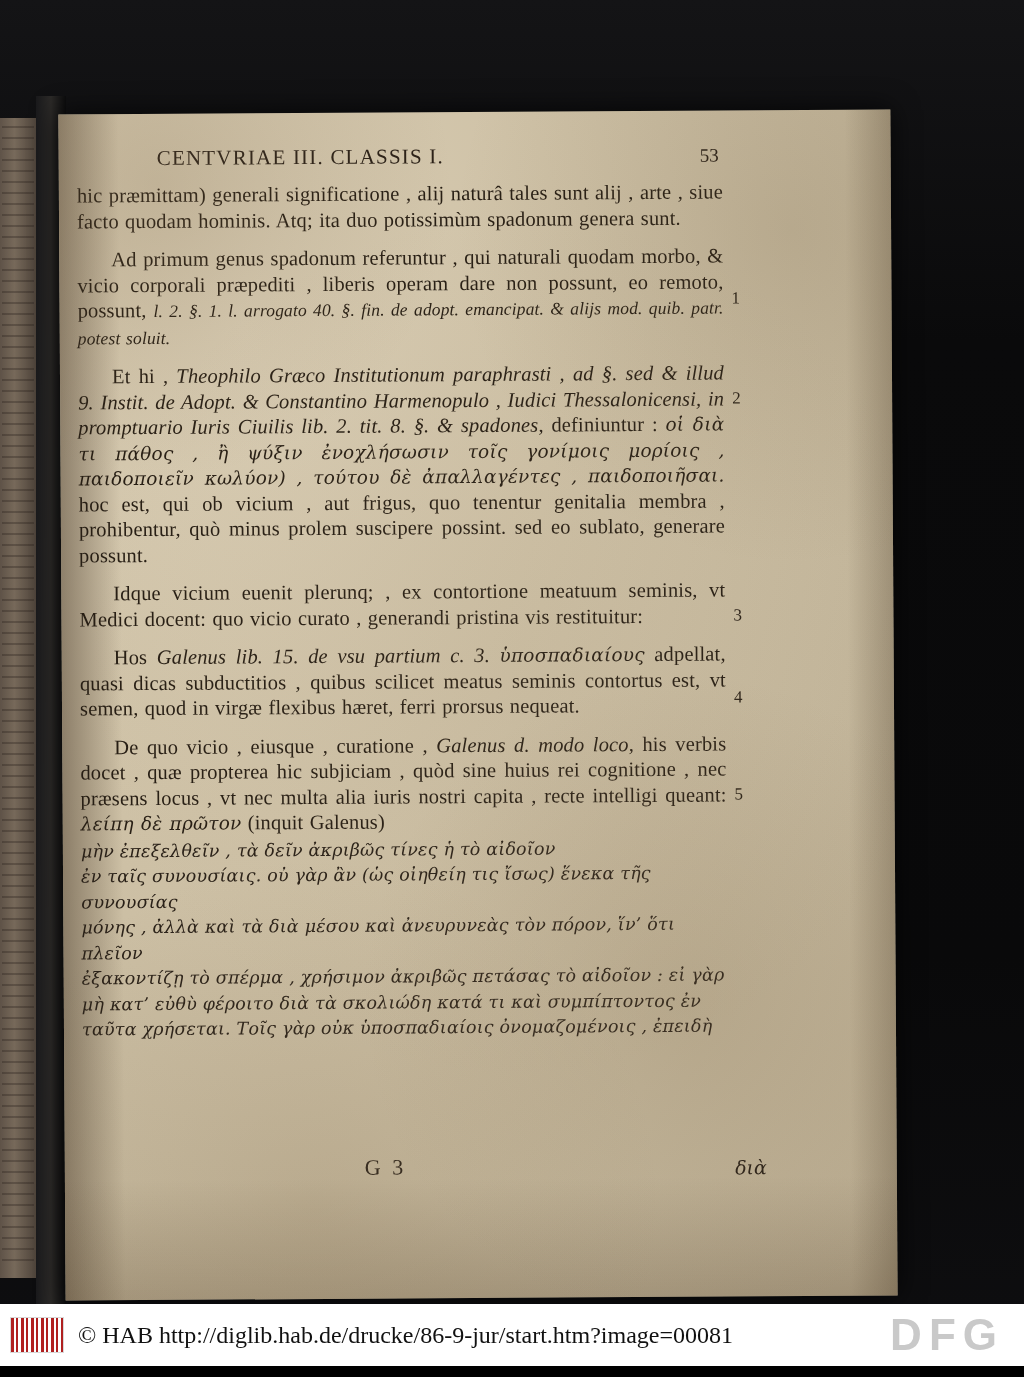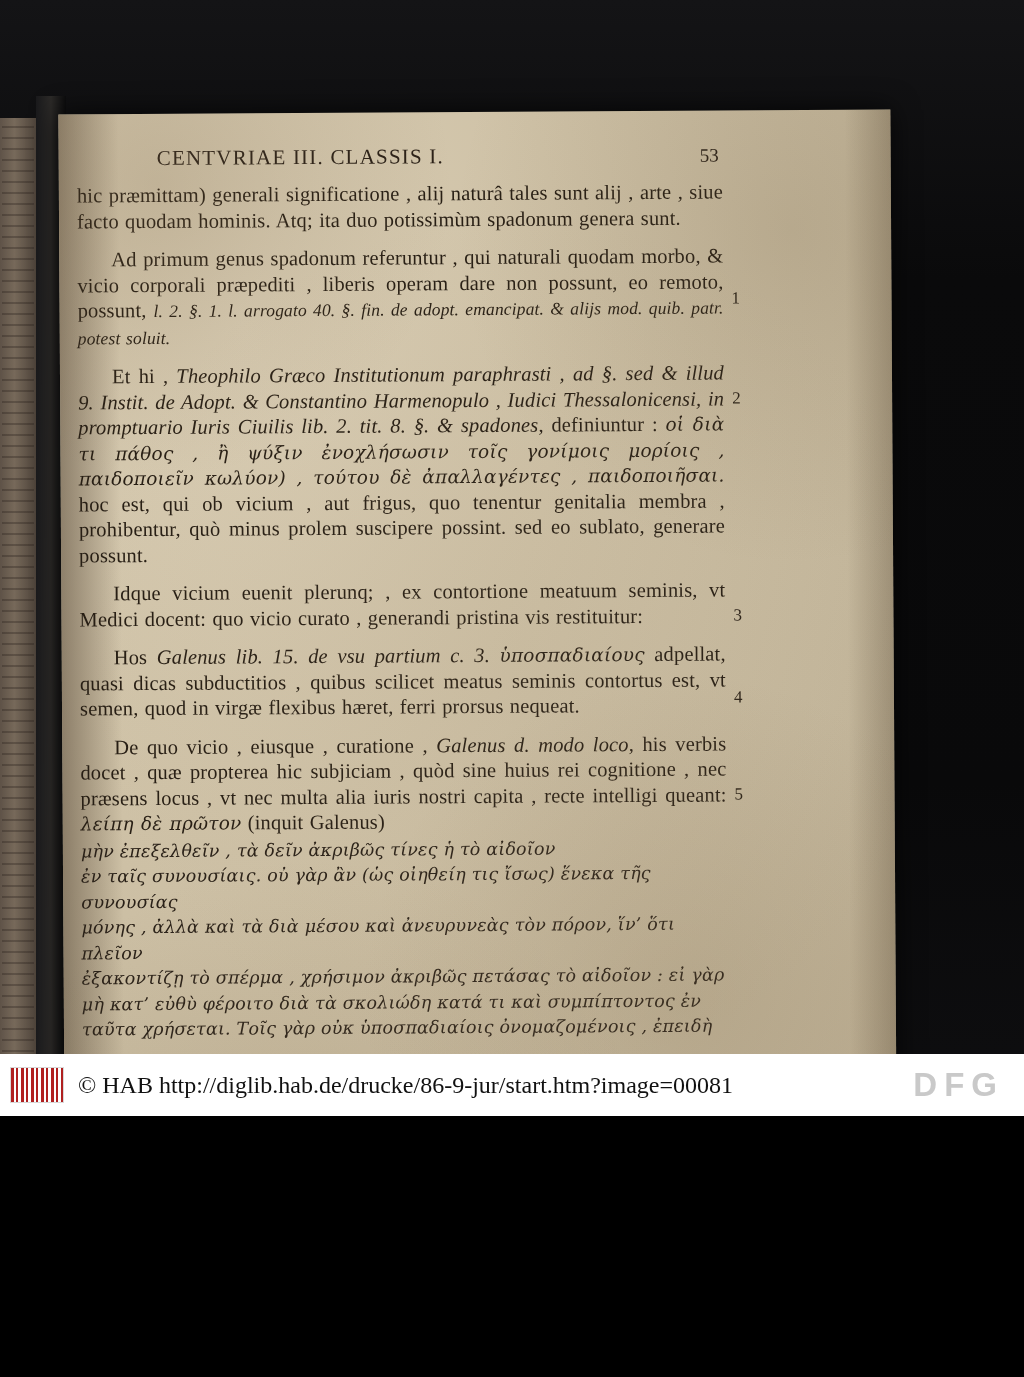--- a/index.html
+++ b/index.html
@@ -10,21 +10,21 @@
   body {
     width: 1024px;
     height: 1377px;
     overflow: hidden;
     font-family: "Liberation Serif", serif;
   }
 
   #scan {
     position: relative;
     width: 1024px;
-    height: 1116px;
+    height: 1366px;
     background: #0b0b0c;
     overflow: hidden;
   }
 
   
   .backdrop {
     position: absolute;
     inset: 0;
     background:
       linear-gradient(180deg, #141416 0%, #0a0a0b 25%, #09090a 70%, #0e0e10 100%);
@@ -236,21 +236,21 @@
     border: 1px solid #d9d9d9;
   }
   .credit-text {
     font-family: "Liberation Serif", serif;
     font-size: 24px;
     color: #111;
     white-space: nowrap;
   }
   .dfg-logo {
     font-family: "Liberation Sans", sans-serif;
-    font-size: 33px;
+    font-size: 44px;
     font-weight: bold;
     letter-spacing: 7px;
     color: #c9c9c9;
     padding-right: 6px;
   }
 </style>
 </head>
 <body>
 
 <div id="scan">

